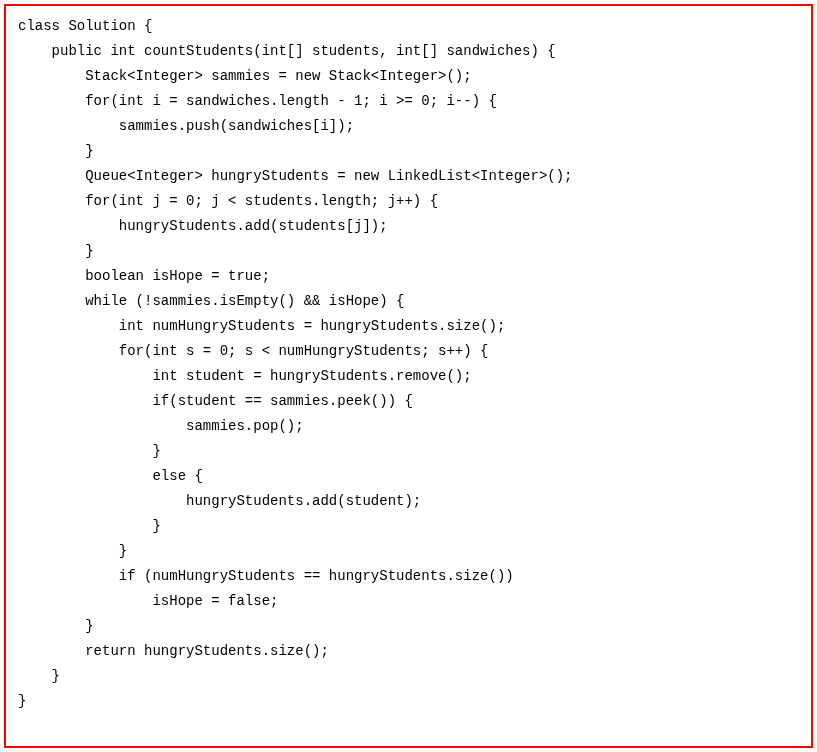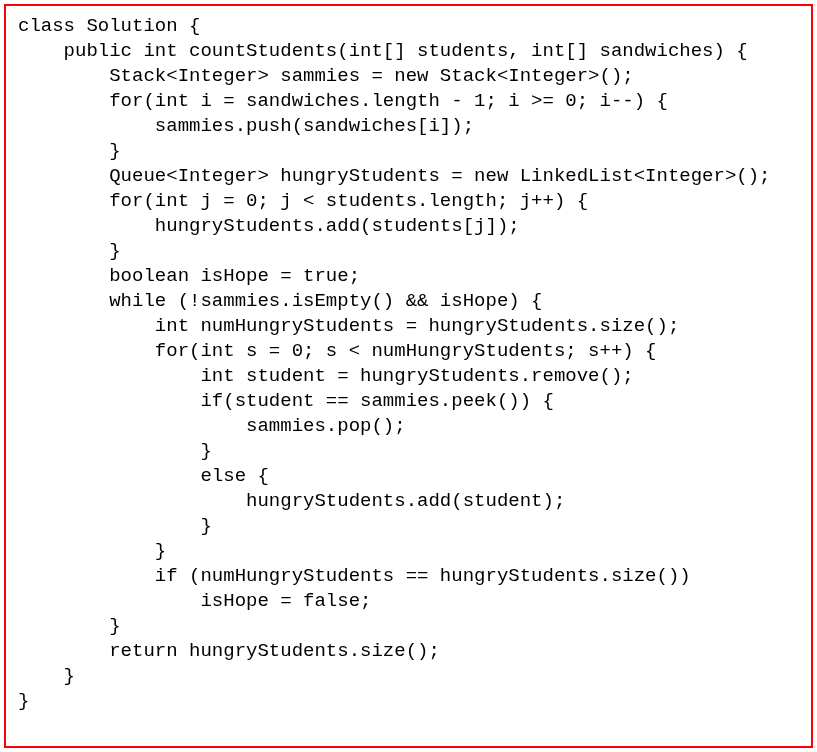--- a/index.html
+++ b/index.html
@@ -15,21 +15,21 @@
     margin: 4px;
     padding: 8px 12px;
     box-sizing: border-box;
     width: 809px;
     height: 744px;
     background: #ffffff;
   }
   pre {
     margin: 0;
     font-family: Consolas, 'Courier New', monospace;
-    font-size: 19px;
+    font-size: 14px;
     line-height: 25px;
     color: #000000;
     white-space: pre;
   }
 </style>
 </head>
 <body>
 
 <div class="code-container">
   <pre>class Solution {

